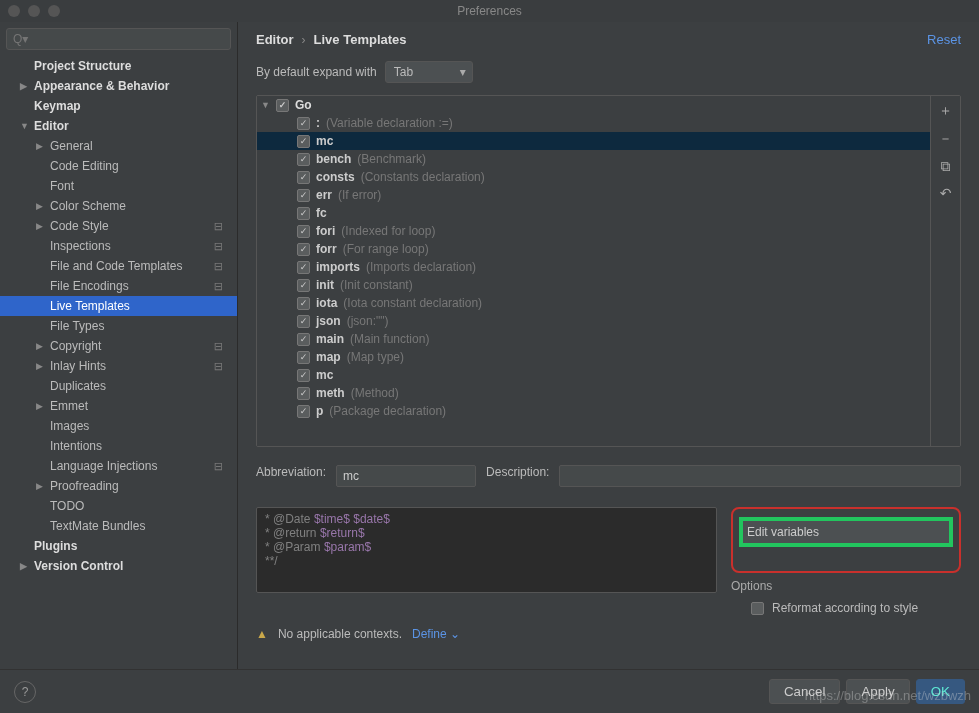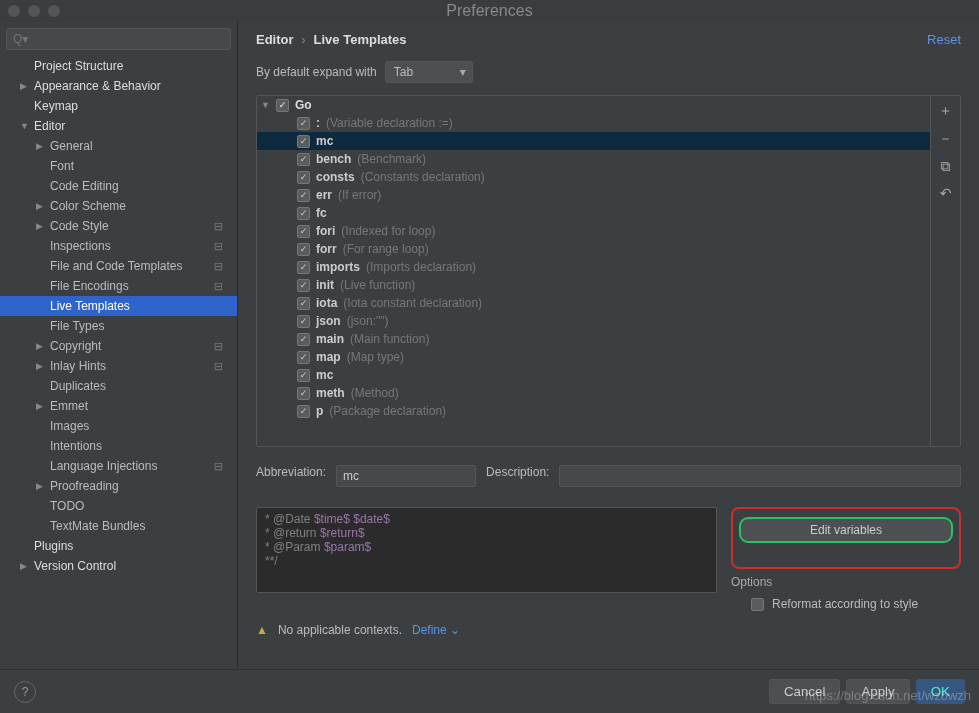--- a/index.html
+++ b/index.html
@@ -1,28 +1,28 @@
 <!DOCTYPE html>
 <html><head>
 <meta charset="utf-8">
 <style>
 * { margin: 0; padding: 0; box-sizing: border-box; font-family: -apple-system, "Segoe UI", sans-serif; }
 body { background: #3c3f41; color: #bbb; font-size: 12px; width: 979px; height: 713px; overflow: hidden; position: relative; }
 .titlebar { height: 22px; background: #3a3d3f; display: flex; align-items: center; padding: 0 8px; position: relative; }
 .traffic { display: flex; gap: 8px; }
 .traffic span { width: 12px; height: 12px; border-radius: 50%; background: #555; display: inline-block; }
-.title-center { position: absolute; left: 50%; transform: translateX(-50%); color: #888; font-size: 16px; }
+.title-center { position: absolute; left: 50%; transform: translateX(-50%); color: #888; font-size: 12px; }
 .content { display: flex; height: 648px; }
 .sidebar { width: 238px; background: #3c3f41; border-right: 1px solid #2b2b2b; display: flex; flex-direction: column; }
 .search-row { padding: 6px; }
 .search-input { width: 100%; background: #45494a; border: 1px solid #555; border-radius: 3px; padding: 3px 6px; color: #bbb; font-size: 12px; }
 .tree { flex: 1; overflow: hidden; }
 .tree-item { padding: 3px 8px 3px 20px; display: flex; align-items: center; gap: 4px; cursor: pointer; white-space: nowrap; }
 .tree-item .arrow { width: 10px; color: #888; font-size: 9px; }
-.tree-item.bold { font-weight: normal; color: #ddd; }
+.tree-item.bold { font-weight: bold; color: #ddd; }
 .tree-item.sub { padding-left: 36px; }
 .tree-item.selected { background: #2f65ca; color: #fff; }
 .tree-item .cfg-icon { margin-left: auto; margin-right: 6px; color: #777; font-size: 11px; }
 .main { flex: 1; display: flex; flex-direction: column; padding: 10px 18px 0 18px; }
 .crumb-row { display: flex; align-items: center; margin-bottom: 14px; }
 .crumb { color: #ddd; font-size: 13px; font-weight: bold; }
 .crumb-sep { color: #888; margin: 0 8px; }
 .reset { margin-left: auto; color: #5b94e5; font-size: 13px; }
 .expand-row { display: flex; align-items: center; gap: 8px; margin-bottom: 12px; }
 .select { background: #4c5052; border: 1px solid #555; border-radius: 3px; padding: 3px 22px 3px 8px; color: #bbb; position: relative; min-width: 88px; }
@@ -37,21 +37,21 @@
 .chk { width: 13px; height: 13px; background: #5a5d5e; border: 1px solid #777; border-radius: 2px; display: inline-flex; align-items: center; justify-content: center; font-size: 9px; color: #ccc; }
 .toolcol { width: 30px; background: #3c3f41; border-left: 1px solid #555; display: flex; flex-direction: column; align-items: center; padding-top: 6px; gap: 10px; color: #aaa; font-size: 14px; }
 .toolcol span { cursor: pointer; }
 .form-row { display: flex; align-items: flex-start; gap: 10px; margin-top: 18px; }
 .text-input { background: #45494a; border: 1px solid #555; border-radius: 2px; padding: 3px 6px; color: #ccc; font-size: 12px; }
 .tpl-text-label { margin-top: 10px; color: #aaa; }
 .lower { display: flex; gap: 14px; margin-top: 20px; }
 .editor { flex: 1; background: #2b2b2b; border: 1px solid #555; border-radius: 2px; padding: 4px 8px; font-family: monospace; font-size: 12px; height: 86px; overflow: hidden; } .var { color: #9876aa; } .cmt { color: #808080; }
 .right-opts { width: 230px; }
 .editvar-wrap { border: 2px solid #c9302c; border-radius: 8px; padding: 8px 6px 24px 6px; margin-bottom: 6px; }
-.editvar-btn { width: 100%; background: #4c5052; border: 2px solid #22c55e; border-radius: 9px; padding: 4px; color: #ccc; text-align: center; }
+.editvar-btn { width: 100%; background: #4c5052; border: 4px solid #22c55e; border-radius: 0; padding: 4px; color: #ccc; text-align: left; }
 .opt-title { color: #aaa; margin-bottom: 8px; }
 .opt-row { display: flex; align-items: center; gap: 8px; margin: 6px 0 6px 20px; }
 .context-row { display: flex; align-items: center; gap: 10px; margin-top: 6px; }
 .warn { color: #c9a84a; }
 .define { color: #5b94e5; }
 .footer { position: absolute; bottom: 0; left: 0; right: 0; height: 44px; border-top: 1px solid #323232; display: flex; align-items: center; padding: 0 14px; background: #3c3f41; }
 .help { width: 22px; height: 22px; border: 1px solid #666; border-radius: 50%; display: flex; align-items: center; justify-content: center; color: #999; }
 .btn { background: #4c5052; border: 1px solid #555; border-radius: 3px; padding: 4px 14px; color: #ccc; margin-left: 6px; }
 .btn.primary { background: #365880; border-color: #365880; color: #5eead4; }
 .watermark { position: absolute; right: 8px; bottom: 10px; color: rgba(220,220,220,0.35); font-size: 13px; pointer-events: none; }
@@ -89,25 +89,25 @@
         <div class="tree-item bold">
           <span class="arrow">▼</span>
           <span>Editor</span>
         </div>
         <div class="tree-item sub">
           <span class="arrow">▶</span>
           <span>General</span>
         </div>
         <div class="tree-item sub">
           <span class="arrow"></span>
+          <span>Code Editing</span>
+        </div>
+        <div class="tree-item sub">
+          <span class="arrow"></span>
           <span>Font</span>
-        </div>
-        <div class="tree-item sub">
-          <span class="arrow"></span>
-          <span>Code Editing</span>
         </div>
         <div class="tree-item sub">
           <span class="arrow">▶</span>
           <span>Color Scheme</span>
         </div>
         <div class="tree-item sub">
           <span class="arrow">▶</span>
           <span>Code Style</span>
           <span class="cfg-icon">⊟</span>
         </div>
@@ -259,21 +259,21 @@
           <div class="tpl-row">
             <span style="width:16px"></span>
             <span class="chk">✓</span> 
             <span class="tpl-name">imports</span> 
             <span class="tpl-desc">(Imports declaration)</span>
           </div>
           <div class="tpl-row">
             <span style="width:16px"></span>
             <span class="chk">✓</span> 
             <span class="tpl-name">init</span> 
-            <span class="tpl-desc">(Live function)</span>
+            <span class="tpl-desc">(Init constant)</span>
           </div>
           <div class="tpl-row">
             <span style="width:16px"></span>
             <span class="chk">✓</span> 
             <span class="tpl-name">iota</span> 
             <span class="tpl-desc">(Iota constant declaration)</span>
           </div>
           <div class="tpl-row">
             <span style="width:16px"></span>
             <span class="chk">✓</span> 

